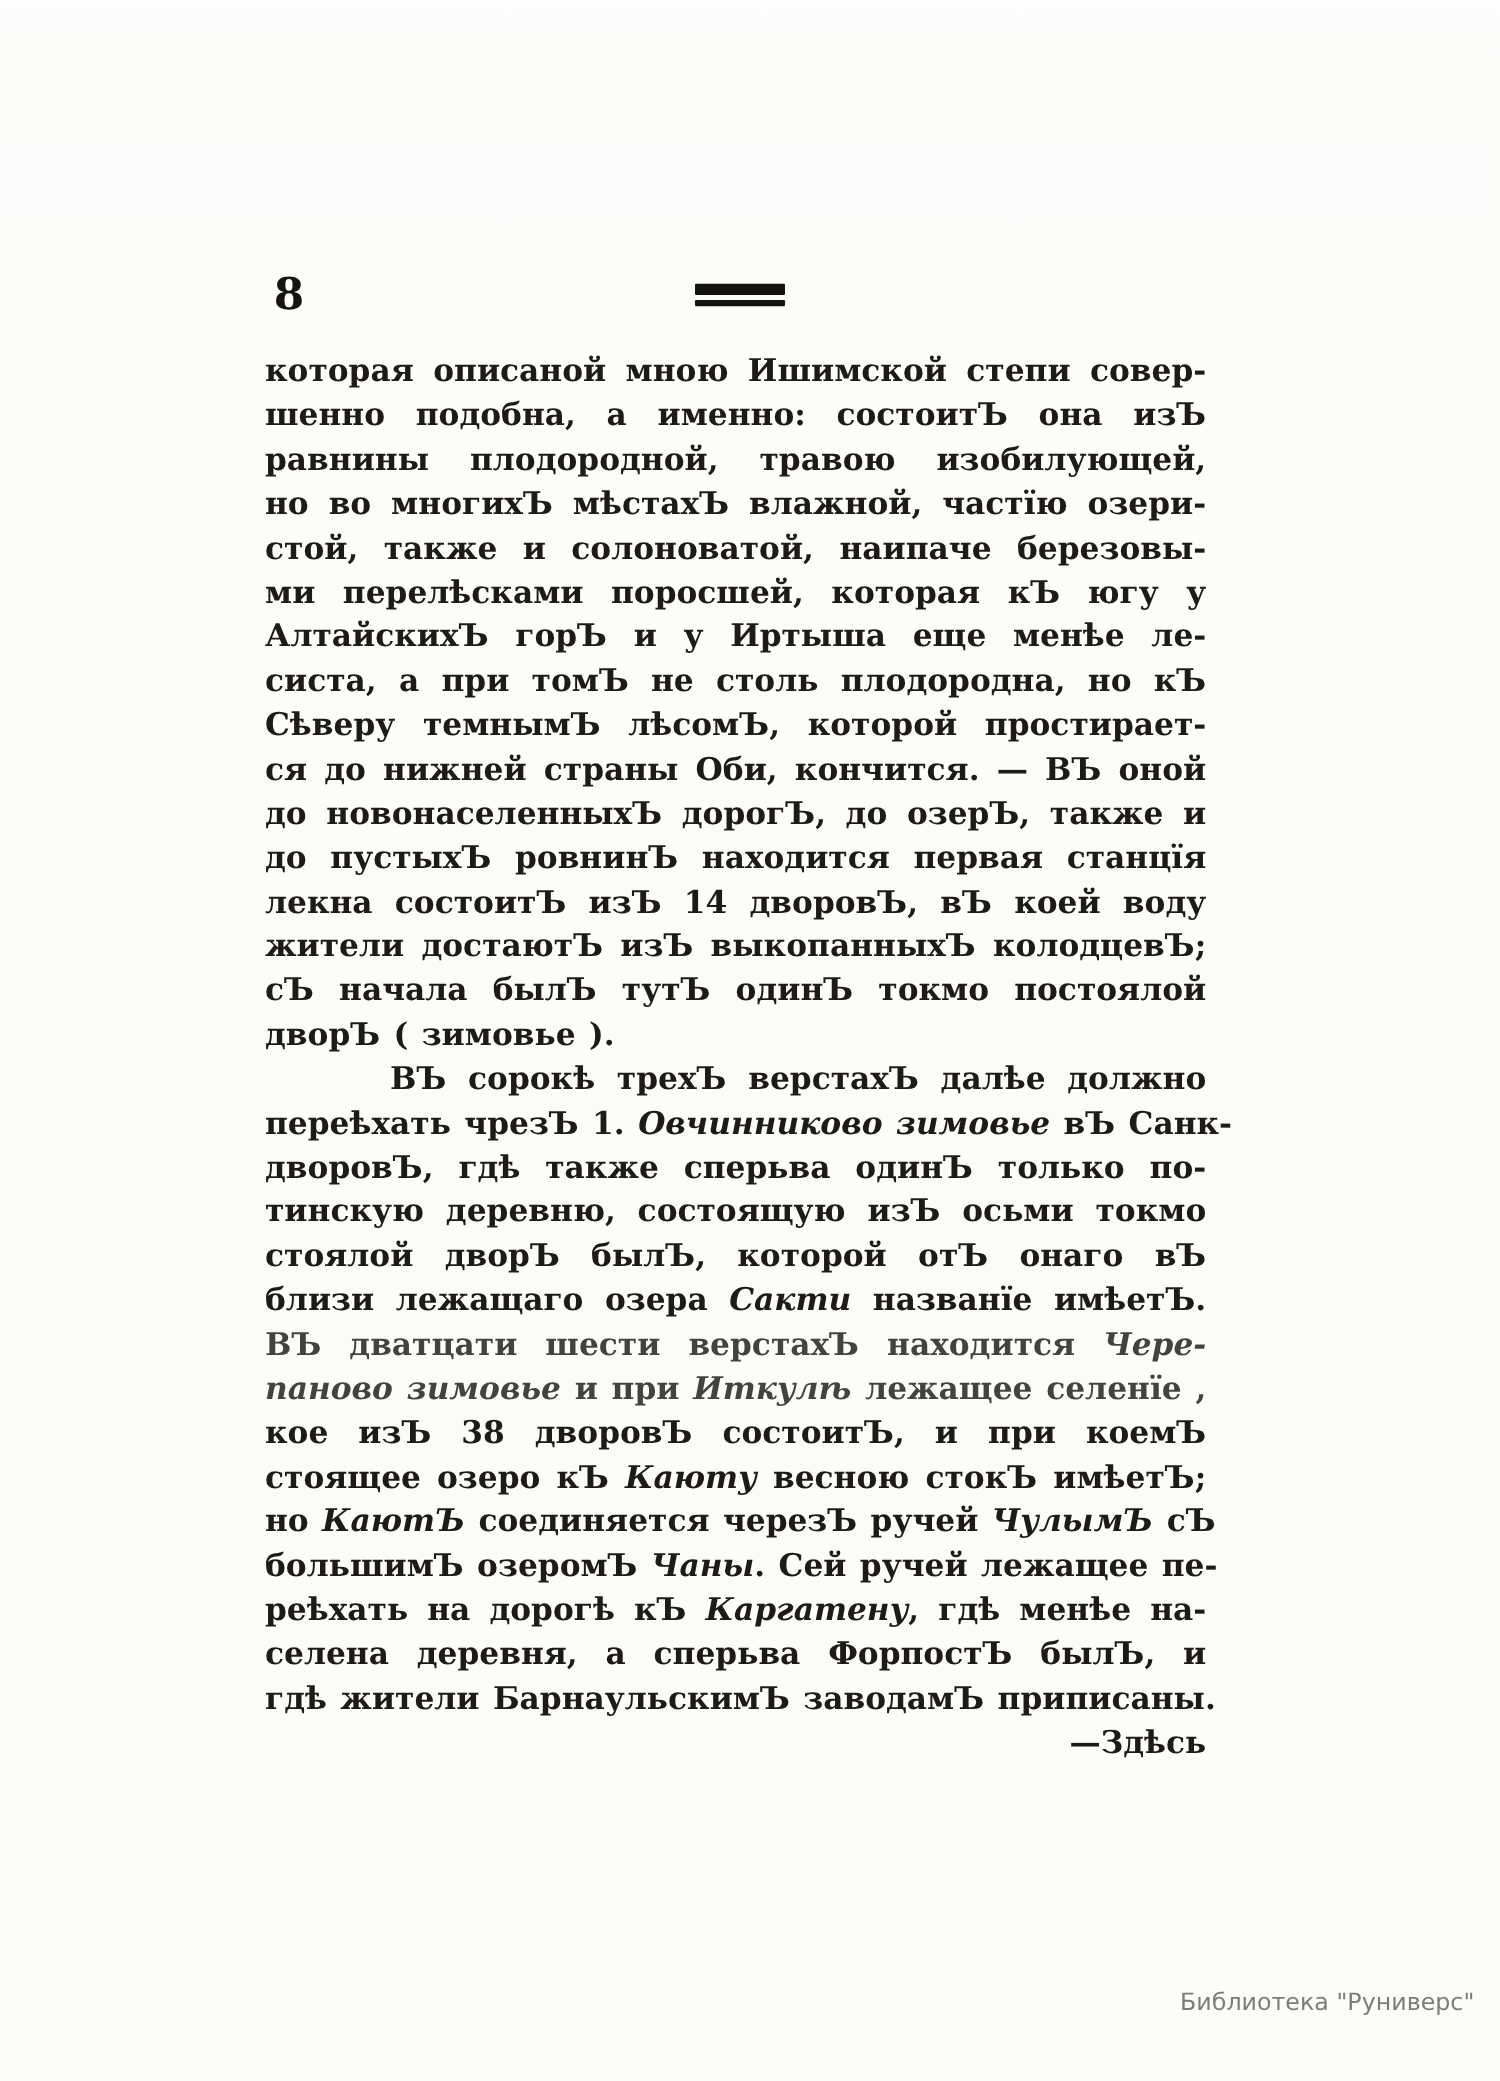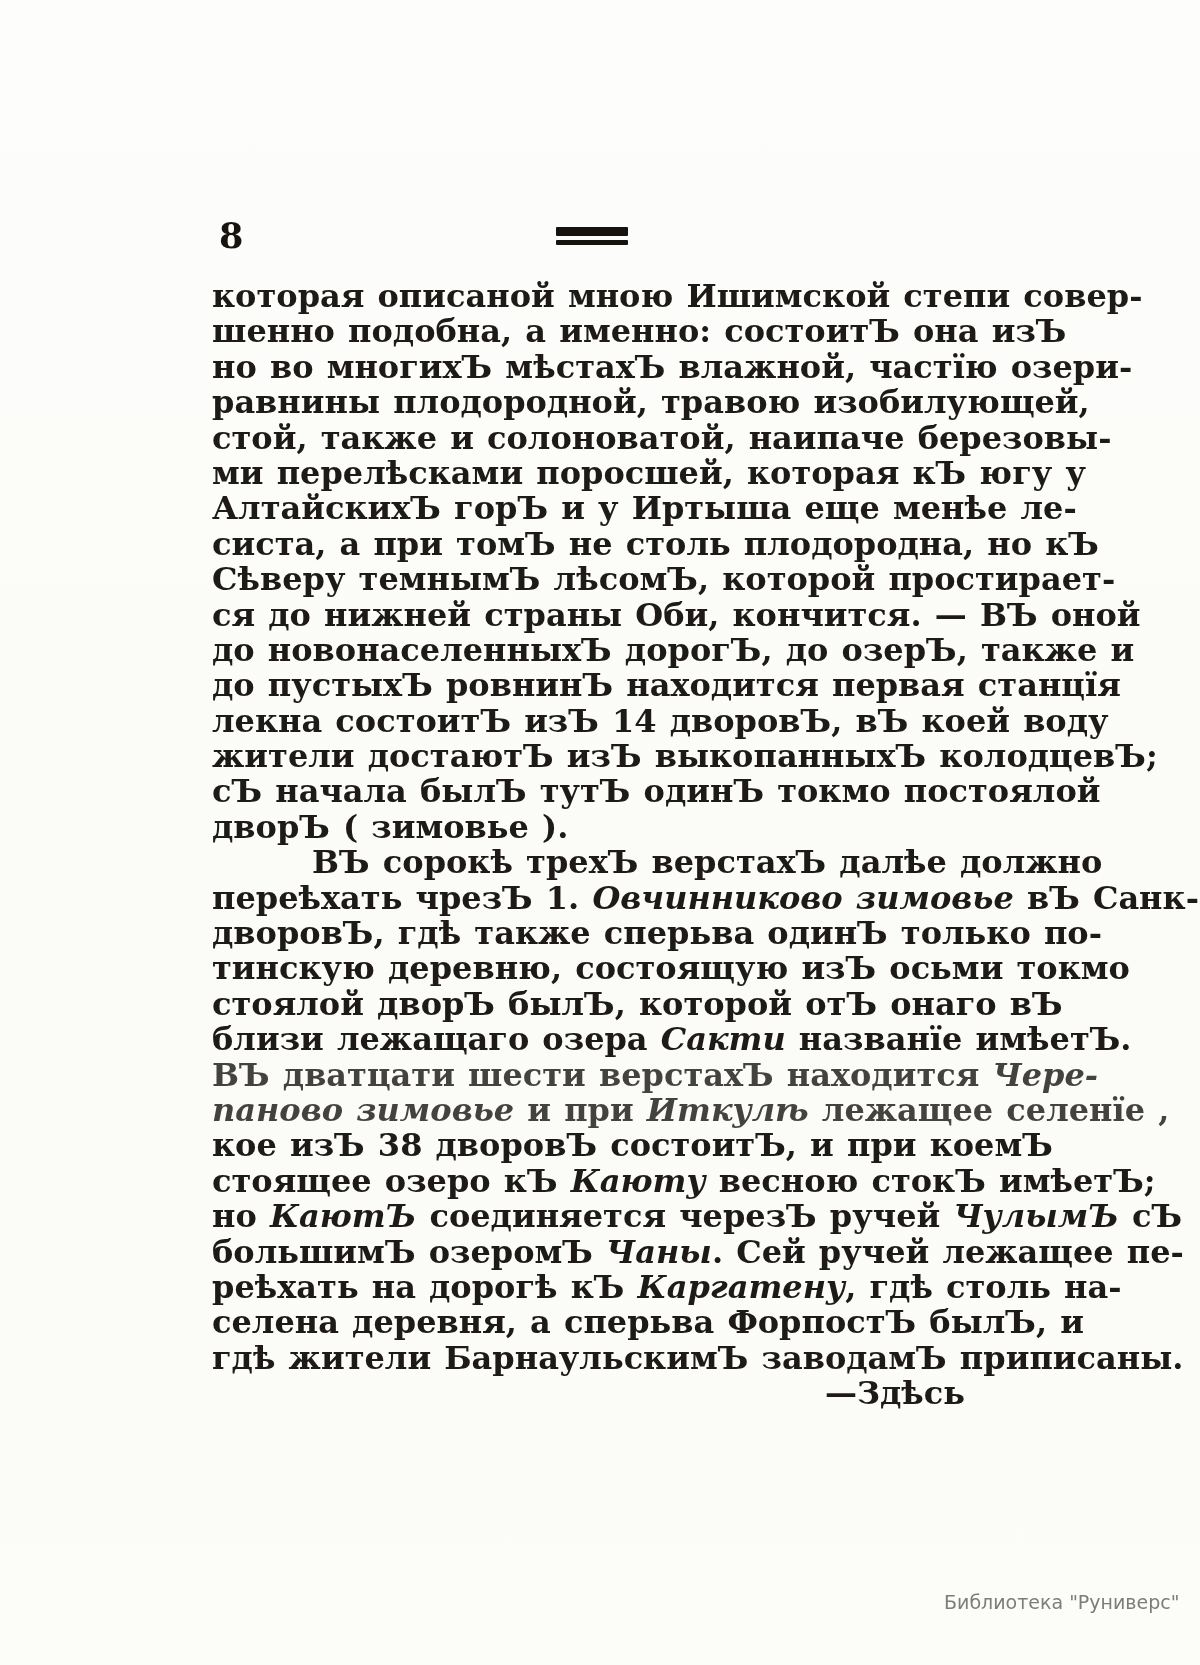--- a/index.html
+++ b/index.html
@@ -18,21 +18,21 @@
     font-size:35px; font-weight:bold; line-height:1;
     color:#17130f;
   }
   .ornament {
     position:absolute; left:556px; top:227px; width:72px;
   }
   .ornament .bar-thick { height:9px; background:#16120e; border-radius:1px; }
   .ornament .bar-thin  { height:5px; background:#16120e; margin-top:4px; border-radius:1px; }
   .text-block {
     position:absolute; left:212px; top:279px; width:753px;
-    font-size:32px; font-weight:bold;
+    font-size:25px; font-weight:bold;
   }
   .line {
     height:35.4px; line-height:35.4px;
     white-space:nowrap;
     text-align:justify;
     text-align-last:justify;
     word-spacing:2px;
   }
   .line.left  { text-align:right;  text-align-last:left; }
   .line.right { text-align:left; text-align-last:right; }
@@ -54,22 +54,22 @@
   <div class="page-number">8</div>
 
   <div class="ornament">
     <div class="bar-thick"></div>
     <div class="bar-thin"></div>
   </div>
 
   <div class="text-block">
       <div class="line"><span>которая описаной мною Ишимской степи совер-</span></div>
       <div class="line"><span>шенно подобна, а именно: состоитЪ она изЪ</span></div>
+      <div class="line"><span>равнины плодородной, травою изобилующей,</span></div>
       <div class="line"><span>но во многихЪ мѣстахЪ влажной, частїю озери-</span></div>
-      <div class="line"><span>равнины плодородной, травою изобилующей,</span></div>
       <div class="line"><span>стой, также и солоноватой, наипаче березовы-</span></div>
       <div class="line"><span>ми перелѣсками поросшей, которая кЪ югу у</span></div>
       <div class="line"><span>АлтайскихЪ горЪ и у Иртыша еще менѣе ле-</span></div>
       <div class="line"><span>систа, а при томЪ не столь плодородна, но кЪ</span></div>
       <div class="line"><span>Сѣверу темнымЪ лѣсомЪ, которой простирает-</span></div>
       <div class="line"><span>ся до нижней страны Оби, кончится. — ВЪ оной</span></div>
       <div class="line"><span>до новонаселенныхЪ дорогЪ, до озерЪ, также и</span></div>
       <div class="line"><span>до пустыхЪ ровнинЪ находится первая станцїя</span></div>
       <div class="line"><span>лекна состоитЪ изЪ 14 дворовЪ, вЪ коей воду</span></div>
       <div class="line"><span>жители достаютЪ изЪ выкопанныхЪ колодцевЪ;</span></div>
@@ -80,21 +80,21 @@
       <div class="line"><span>дворовЪ, гдѣ также сперьва одинЪ только по-</span></div>
       <div class="line"><span>тинскую деревню, состоящую изЪ осьми токмо</span></div>
       <div class="line"><span>стоялой дворЪ былЪ, которой отЪ онаго вЪ</span></div>
       <div class="line"><span>близи лежащаго озера </span><em>Сакти</em><span> названїе имѣетЪ.</span></div>
       <div class="line fade"><span>ВЪ дватцати шести верстахЪ находится </span><em>Чере-</em></div>
       <div class="line fade"><em>паново зимовье</em><span> и при </span><em>Иткулѣ</em><span> лежащее селенїе ,</span></div>
       <div class="line"><span>кое изЪ 38 дворовЪ состоитЪ, и при коемЪ</span></div>
       <div class="line"><span>стоящее озеро кЪ </span><em>Каюту</em><span> весною стокЪ имѣетЪ;</span></div>
       <div class="line"><span>но </span><em>КаютЪ</em><span> соединяется черезЪ ручей </span><em>ЧулымЪ</em><span> сЪ</span></div>
       <div class="line"><span>большимЪ озеромЪ </span><em>Чаны</em><span>. Сей ручей лежащее пе-</span></div>
-      <div class="line"><span>реѣхать на дорогѣ кЪ </span><em>Каргатену</em><span>, гдѣ столь на-</span></div>
+      <div class="line"><span>реѣхать на дорогѣ кЪ </span><em>Каргатену</em><span>, гдѣ менѣе на-</span></div>
       <div class="line"><span>селена деревня, а сперьва ФорпостЪ былЪ, и</span></div>
       <div class="line"><span>гдѣ жители БарнаульскимЪ заводамЪ приписаны.</span></div>
       <div class="line right"><span>—Здѣсь</span></div>
     </div>
 
   <div class="watermark">Библиотека "Руниверс"</div>
 
 </div>
 
 </body></html>

